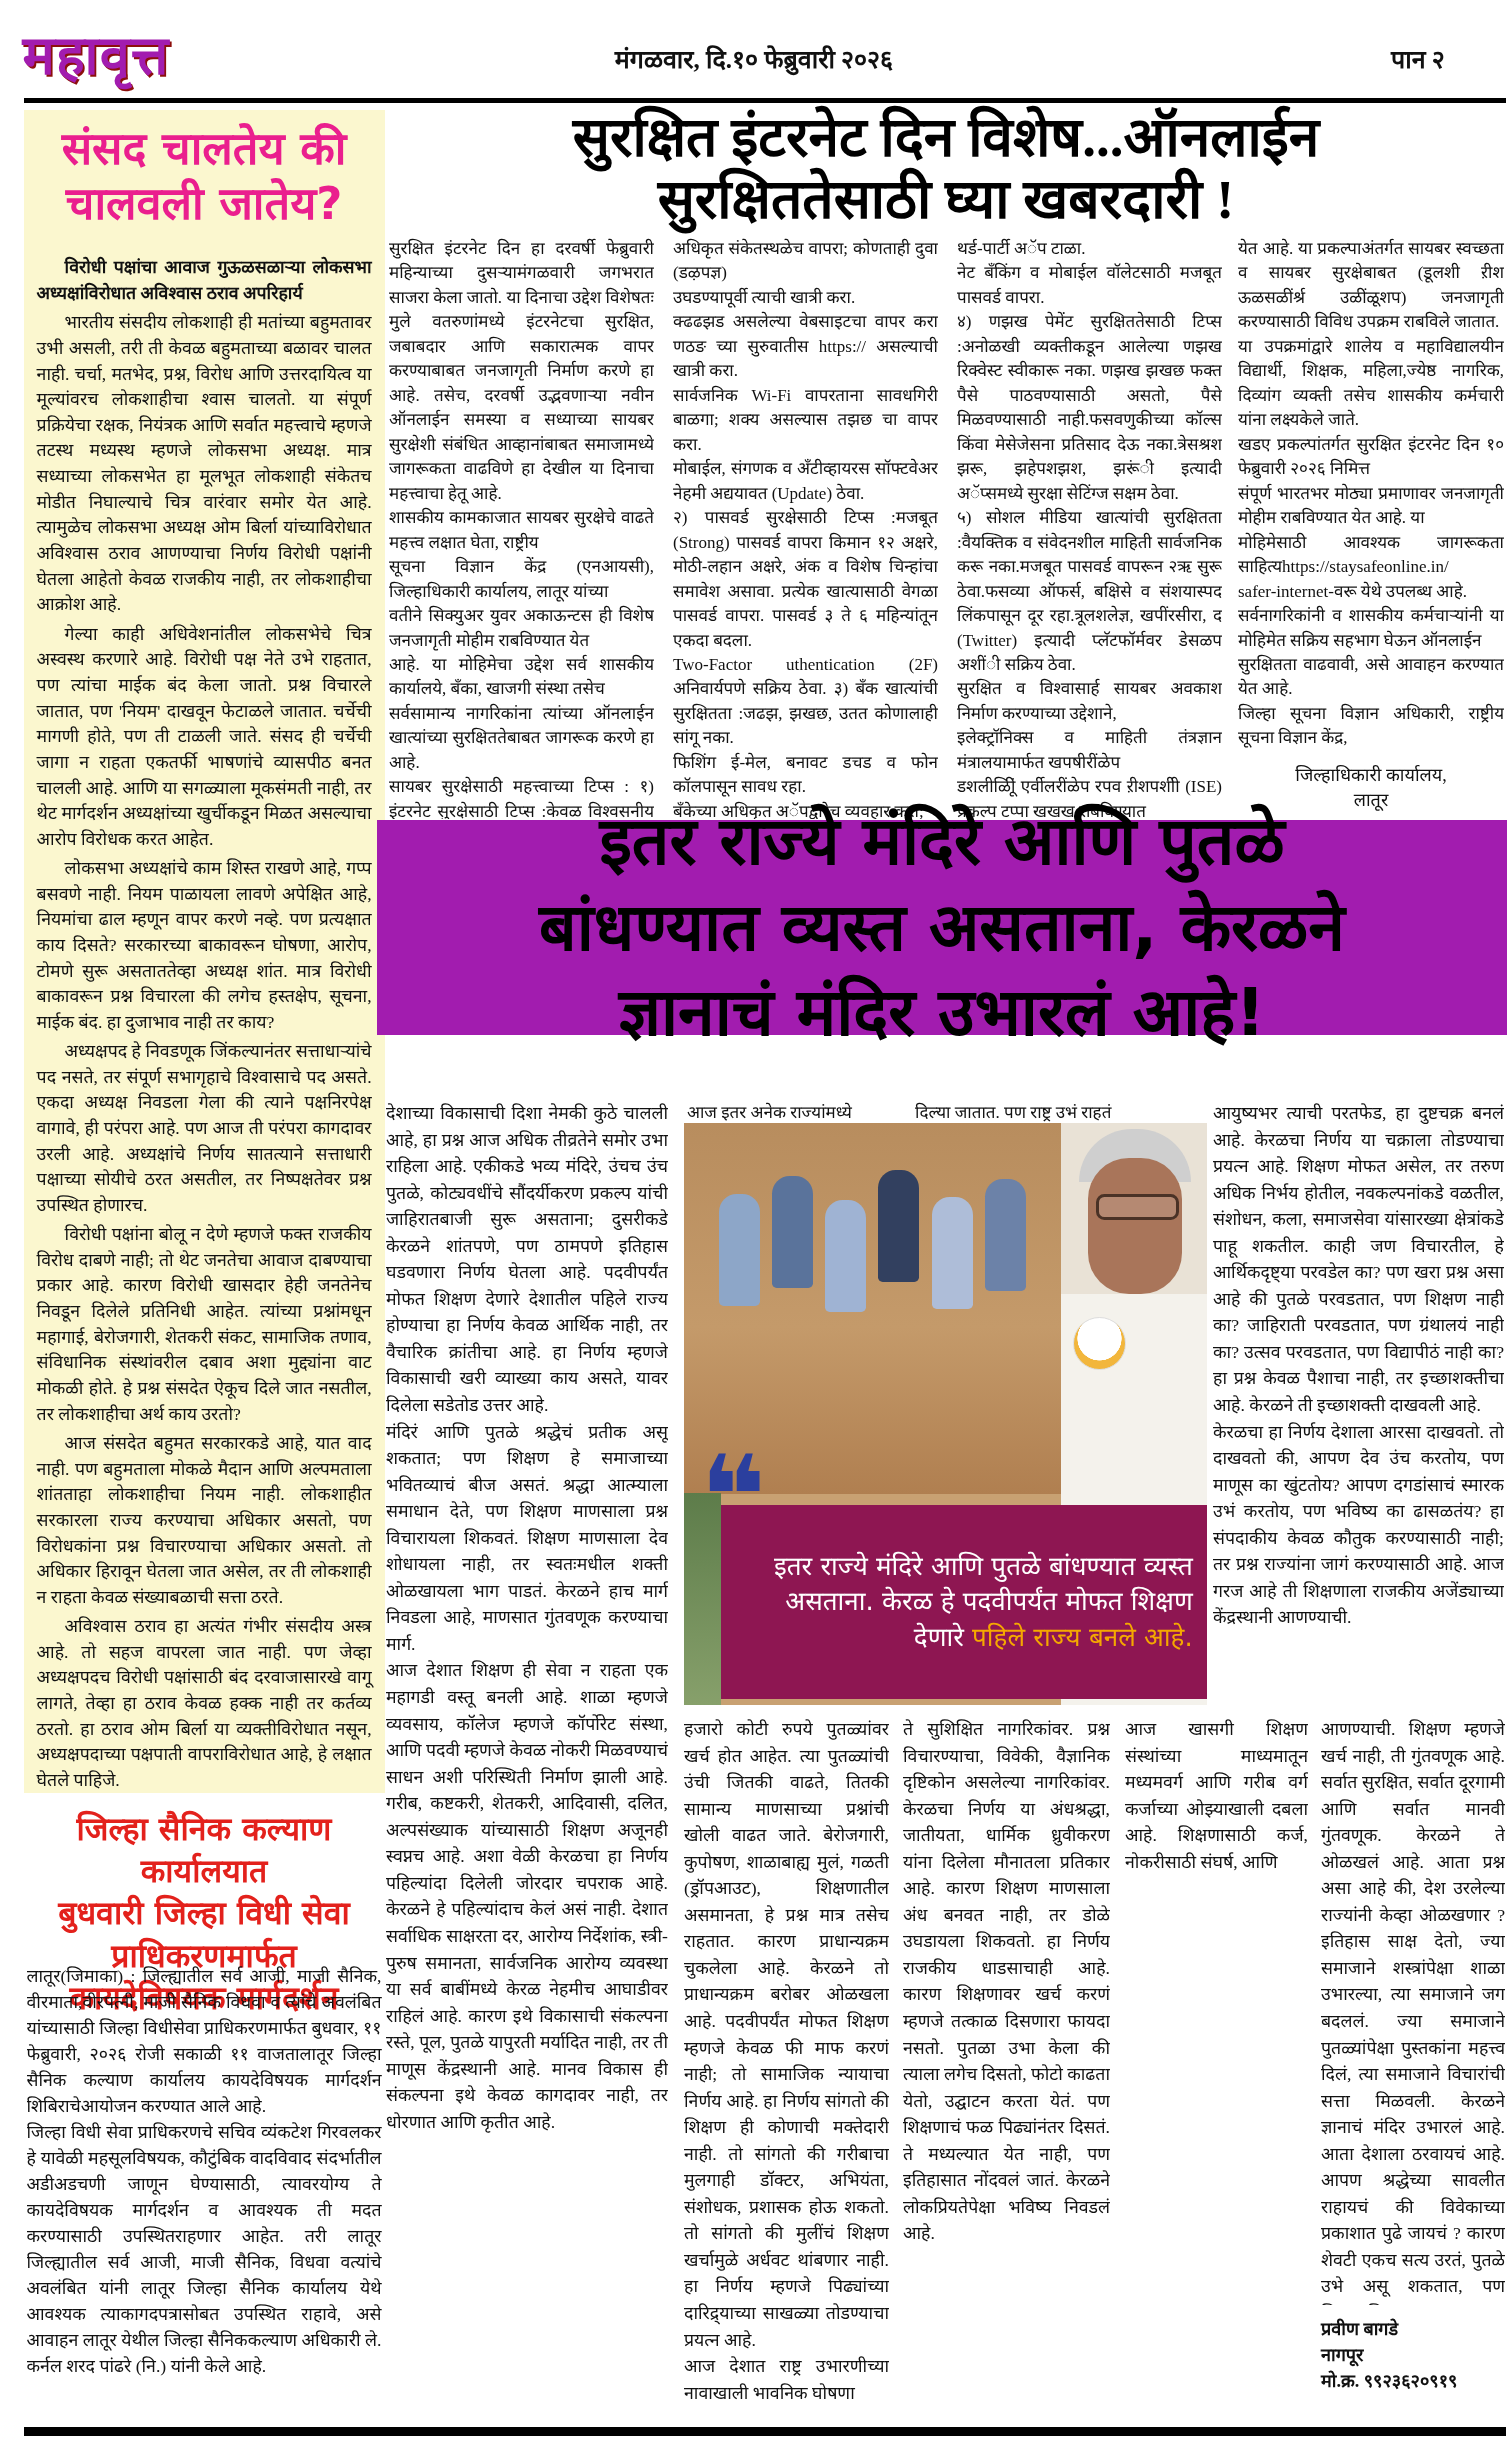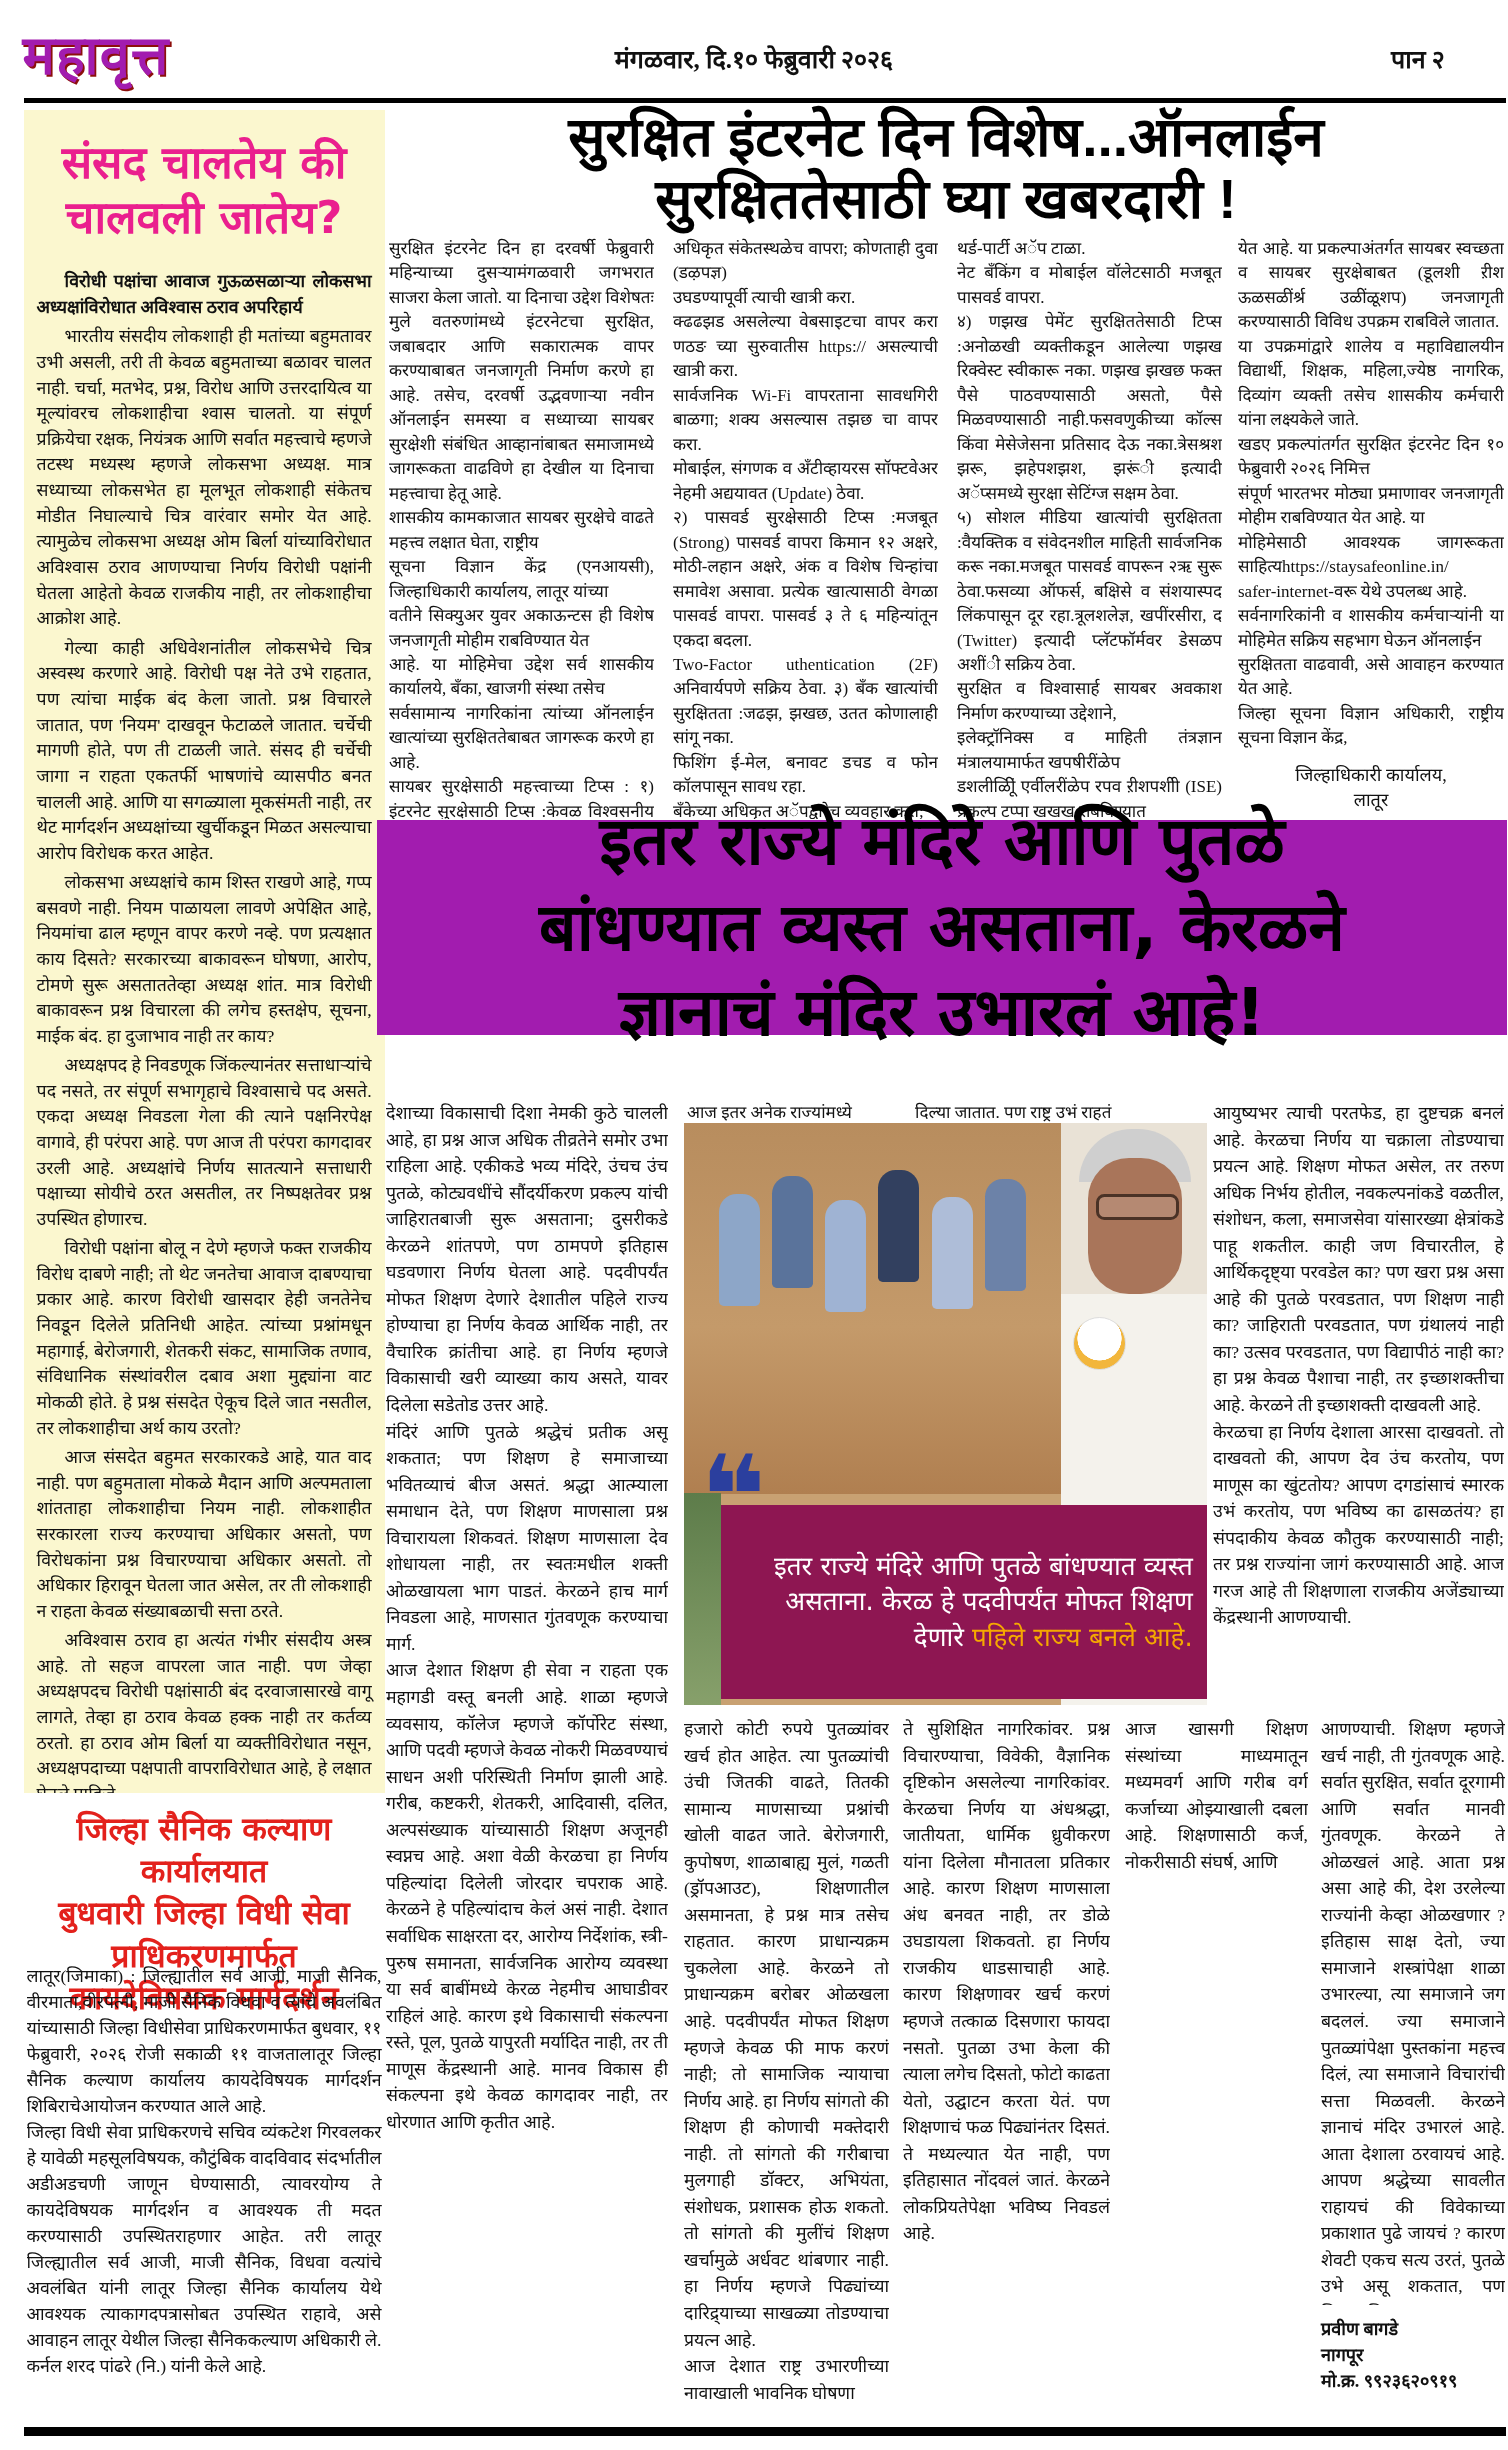--- a/index.html
+++ b/index.html
@@ -8,28 +8,28 @@
   .abs{position:absolute;}
   
   #masthead-title{left:22.4px;top:16px;font-family:Liberation Serif, serif;font-weight:bold;
     font-size:54px;color:#a21caf;text-shadow:1.8px 1.8px 0 #8d0f0c;letter-spacing:1.2px;}
   #masthead-date{left:0;top:41px;width:1508px;text-align:center;font-size:25px;font-weight:bold;}
   #masthead-page{left:1391px;top:41px;font-size:25px;font-weight:bold;}
   .rule-top{left:23.6px;top:98px;width:1482px;height:5.3px;background:#000;}
   .rule-bottom{left:23.6px;top:2427px;width:1482px;height:9.4px;background:#000;}
   
   #opinion-box{left:23.6px;top:110px;width:361px;height:1683px;background:#fbf7cf;overflow:hidden;
-    padding:26px 13px;box-sizing:border-box;}
+    padding:12px 13px;box-sizing:border-box;}
   #opinion-headline{font-family:"DejaVu Sans",sans-serif;font-weight:bold;color:#ea1f8e;
     font-size:45px;line-height:1.22;text-align:center;margin-bottom:23.6px;}
   .opinion-p{font-size:17.7px;line-height:1.45;text-align:justify;text-indent:28px;margin:0 0 3.5px 0;}
   .opinion-lead{font-weight:bold;}
   
   #net-headline{left:386px;top:107px;width:1120px;text-align:center;
-    font-family:Liberation Sans, sans-serif;font-weight:bold;font-size:55px;line-height:1.12;color:#000;}
+    font-family:Liberation Serif, serif;font-weight:bold;font-size:55px;line-height:1.12;color:#000;}
   .net-col{top:237px;height:582px;overflow:hidden;font-size:17px;line-height:1.44;
     text-align:justify;white-space:pre-line;}
   #net-col-1{left:389px;width:265px;}
   #net-col-2{left:673px;width:265px;}
   #net-col-3{left:957px;width:265px;}
   #net-col-4{left:1238px;width:266px;}
   #net-byline{left:1238px;top:763px;width:266px;text-align:center;font-weight:normal;font-size:18px;line-height:1.4;white-space:pre-line;}
   
   #banner{left:377px;top:820px;width:1130px;height:215px;background:#a21caf;
     display:flex;flex-direction:column;justify-content:center;align-items:center;}

